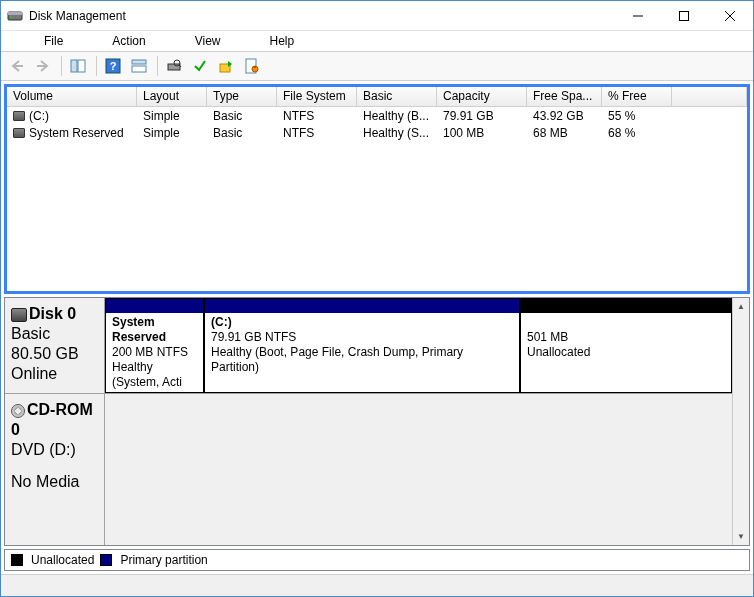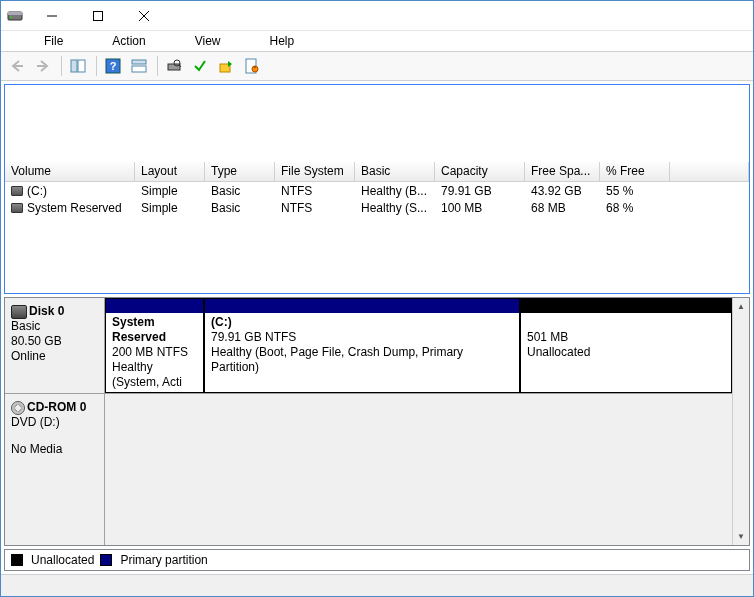--- a/index.html
+++ b/index.html
@@ -65,24 +65,24 @@
     flex:1;
     display:flex;
     flex-direction:column;
     padding:3px;
     gap:3px;
     min-height:0;
   }
   
   .vol-panel {
     height:210px;
-    border:1px solid #3b82f6;
+    border:3px solid #3b82f6;
     background:#fff;
     overflow:hidden;
-    display:flex;flex-direction:column;justify-content:center;
+    display:flex;flex-direction:column;
   }
   .vol-head {
     display:flex;
     background:#fff;
     height:20px;
     border-bottom:1px solid #d0d0d0;
   }
   .vh {
     border-right:1px solid #d0d0d0;
     padding:2px 6px;
@@ -112,21 +112,21 @@
   .disk-row {
     display:flex;
     border-bottom:1px solid #a0a0a0;
     min-height:92px;
   }
   .disk-info {
     width:100px;
     border-right:1px solid #a0a0a0;
     padding:6px 6px 6px 6px;
     background:#f0f0f0;
-    font-size:12px;
+    font-size:16px;
     line-height:1.25;
   }
   .disk-info .dname { font-weight:bold; }
   .disk-info .dicon {
     width:16px;height:14px;display:inline-block;vertical-align:middle;margin-right:2px;
     background:linear-gradient(#888,#444);border:1px solid #222;border-radius:2px;
   }
   .disk-parts {
     flex:1;display:flex;gap:0;padding:0;position:relative;
   }
@@ -175,20 +175,21 @@
 <body>
 
 <div class="titlebar">
   <span class="app-icon">
     <svg viewBox="0 0 16 16">
         <rect x="1" y="4" width="14" height="8" rx="1" fill="#777" stroke="#333"></rect>
         <rect x="1" y="4" width="14" height="3" fill="#aab"></rect>
         <circle cx="4" cy="9" r="1" fill="#2c2"></circle>
       </svg>
   </span>
+  <span class="title">Disk Management</span>
   <div class="winbtn">
     <svg viewBox="0 0 10 10">
         <line x1="0" y1="5" x2="10" y2="5" stroke="#000" stroke-width="1"></line>
       </svg>
   </div>
   <div class="winbtn">
     <svg viewBox="0 0 10 10">
         <rect x="0.5" y="0.5" width="9" height="9" fill="none" stroke="#000"></rect>
       </svg>
   </div>

